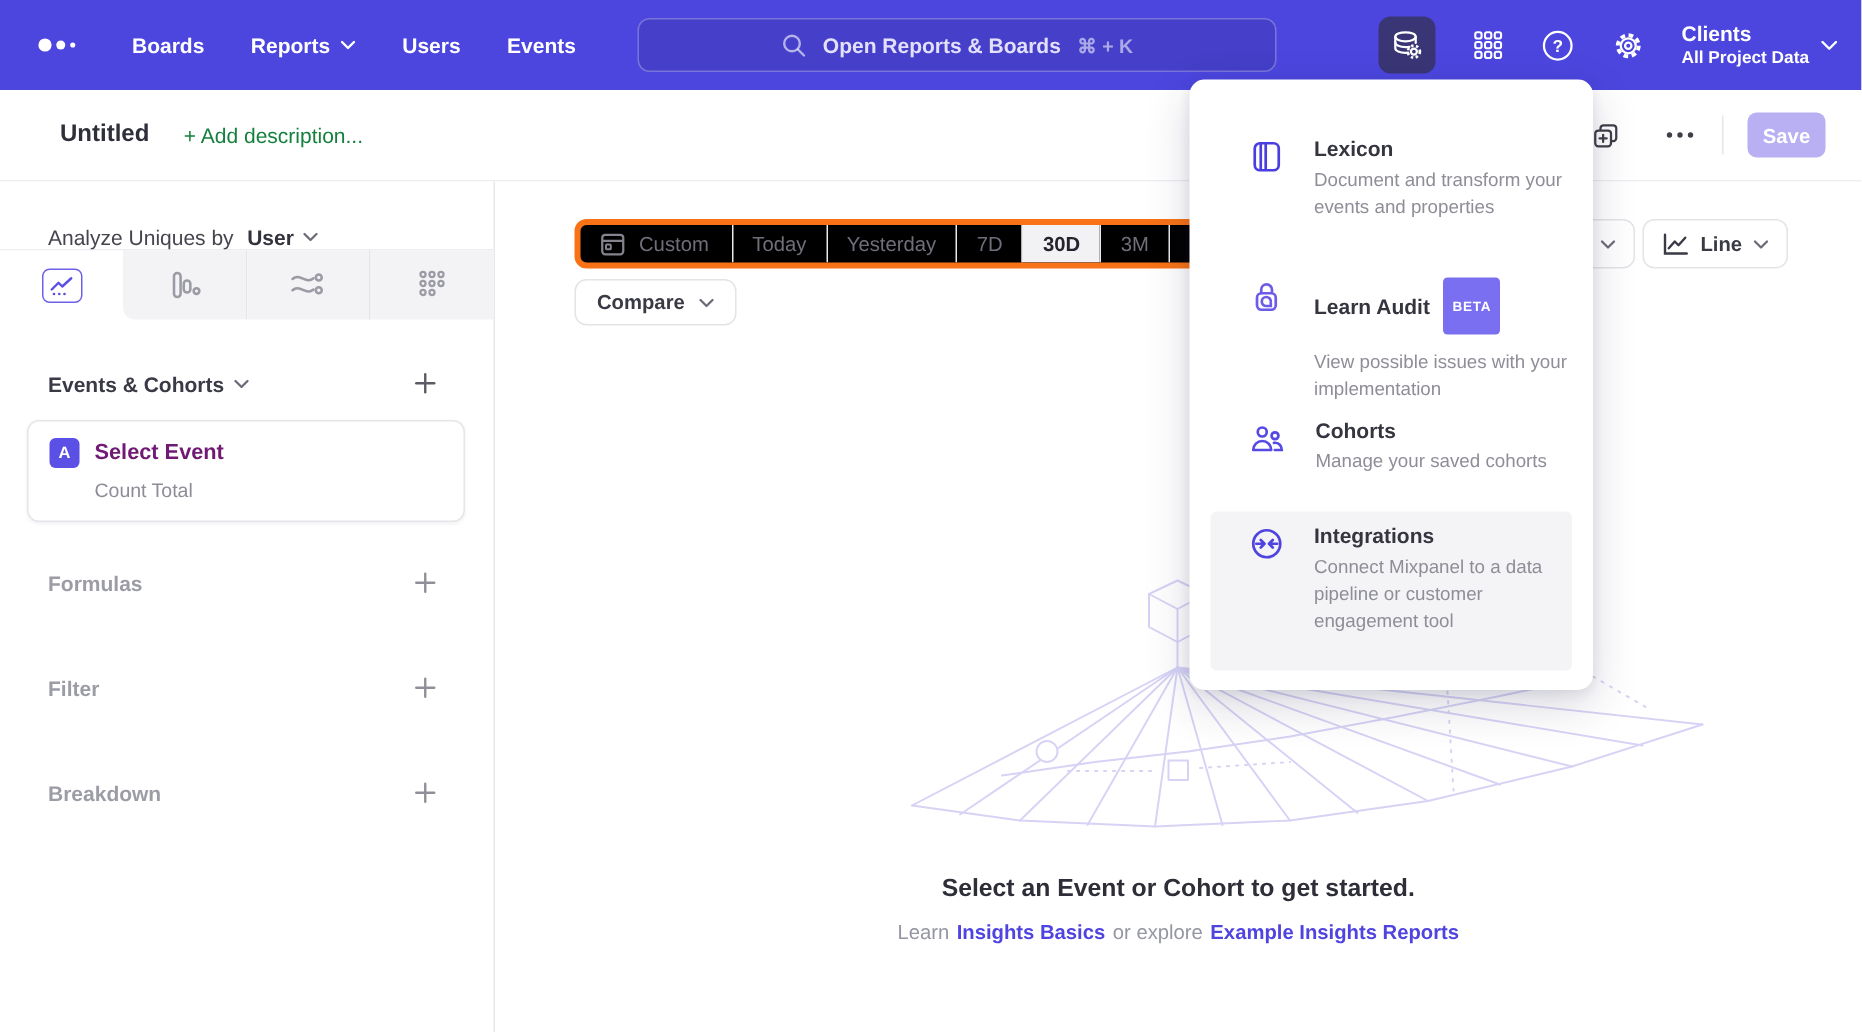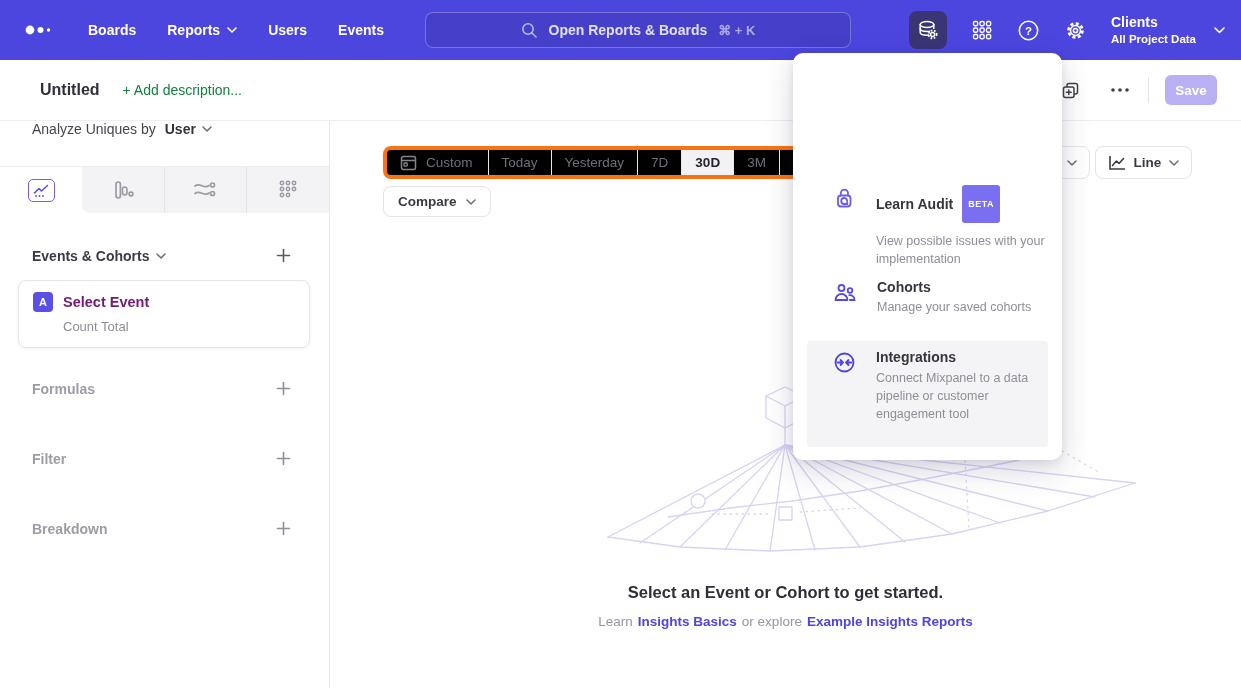--- a/index.html
+++ b/index.html
@@ -24,21 +24,21 @@
   .nav-search{
     position:absolute; left:425px; top:12px; width:426px; height:36px;
     background:#453FC9; border:1px solid rgba(255,255,255,0.28); border-radius:8px;
     display:flex; align-items:center; justify-content:center; gap:11px;
   }
   .nav-search .ph{ color:#E2E0FA; font-size:14px; font-weight:600;text-align:center; }
   .nav-search .kbd{ color:rgba(255,255,255,0.55); font-size:13px; font-weight:600; }
   .nav-right{ position:absolute; right:16px; top:0; height:60px; display:flex; align-items:center; gap:24px; }
   .nav-iconbtn{ display:flex; align-items:center; justify-content:center; cursor:pointer; }
   .nav-iconbtn.active{ width:38px; height:38px; border-radius:8px; background:#3A3676; }
-  .account{ display:flex; align-items:center; gap:18px; cursor:pointer; }
+  .account{ display:flex; align-items:center; gap:8px; cursor:pointer; }
   .account .txt{ display:flex; flex-direction:column; line-height:1.25; }
   .account .name{ font-size:14px; font-weight:700; }
   .account .proj{ font-size:11.5px; font-weight:700; }
 
   
   .header{
     position:absolute; left:0; top:60px; width:1241px; height:61px; background:#fff;
     border-bottom:1px solid #ECECF1; display:flex; align-items:center;
   }
   .header .title{ margin-left:40px; font-size:16px; font-weight:700; color:#2F2F3A; }
@@ -48,21 +48,21 @@
   .vdiv{ width:1px; height:26px; background:#E5E5EA; margin:0 16px 0 12px; }
   .save-btn{
     width:52px; height:30px; border-radius:6px; background:#B9B0F4; color:#fff;
     font-size:13.5px; font-weight:600; border:none; cursor:default;
     display:flex; align-items:center; justify-content:center;
     font-family:"Liberation Sans", sans-serif;
   }
 
   
   .sidebar{ position:absolute; left:0; top:121px; width:330px; bottom:0; background:#fff; border-right:1px solid #E8E8EC; z-index:10; }
-  .analyze-row{ height:45px; display:flex; align-items:flex-start; padding-left:32px; gap:6px; font-size:14px; color:#45454F; }
+  .analyze-row{ height:45px; display:flex; align-items:flex-end; padding-left:32px; gap:6px; font-size:14px; color:#45454F; }
   .analyze-row .val{ font-weight:700; color:#33333E; margin-left:3px; display:flex; align-items:center; gap:6px; cursor:pointer; }
   .viz-tabs{ display:flex; height:47px; border-top:1px solid #ECECF1; }
   .viz-tab{ width:82.5px; display:flex; align-items:center; justify-content:center; cursor:pointer; background:#F3F3F5; border-right:1px solid #E4E4E8; }
   .viz-tab:last-child{ border-right:none; }
   .viz-tab.active{ background:#fff; border-right:none; }
   .viz-tab.active + .viz-tab{ border-bottom-left-radius:8px; }
   .active-box{ width:27px; height:23px; border:1.5px solid #6C61E8; border-radius:5px; display:flex; align-items:center; justify-content:center; }
   .events-row{ margin:33px 36px 0 32px; display:flex; align-items:center; justify-content:space-between; }
   .events-row .lbl{ font-size:14px; font-weight:700; color:#3A3A46; display:flex; align-items:center; gap:7px; cursor:pointer; }
   .event-card{
@@ -489,20 +489,33 @@
   <div class="learn-line">
     <span class="gray">Learn</span>
     <span class="link">Insights Basics</span>
     <span class="gray">or explore</span>
     <span class="link">Example Insights Reports</span>
   </div>
 </div>
 
 <div class="tools-panel">
 
+  <div class="menu-item" style="top:30px; height:92px;">
+    <span class="mi-icon">
+      <svg width="23" height="23" viewBox="0 0 23 23">
+        <rect x="3.5" y="2.5" width="16" height="18" rx="3.5" fill="none" stroke="#4A3EE0" stroke-width="1.8"></rect>
+        <line x1="7.5" y1="2.8" x2="7.5" y2="20.2" stroke="#4A3EE0" stroke-width="1.8"></line>
+        <line x1="10.8" y1="2.8" x2="10.8" y2="20.2" stroke="#4A3EE0" stroke-width="1.8"></line>
+      </svg>
+    </span>
+    <div>
+      <div class="mi-title">Lexicon</div>
+      <div class="mi-desc">Document and transform your events and properties</div>
+    </div>
+  </div>
 
   <div class="menu-item" style="top:124px; height:96px;">
     <span class="mi-icon">
       <svg width="23" height="23" viewBox="0 0 23 23">
         <path d="M7.8,8.5 V6.2 a3.6,3.6 0 0 1 7.2,0 V7.5" fill="none" stroke="#6C5CE8" stroke-width="1.8" stroke-linecap="round"></path>
         <rect x="5" y="8.5" width="12.5" height="11" rx="3" fill="none" stroke="#6C5CE8" stroke-width="1.8"></rect>
         <path d="M14.2,14 a3,3 0 1 0 -3,3 h3 v-2.2" fill="none" stroke="#6C5CE8" stroke-width="1.8" stroke-linecap="round"></path>
       </svg>
     </span>
     <div>

